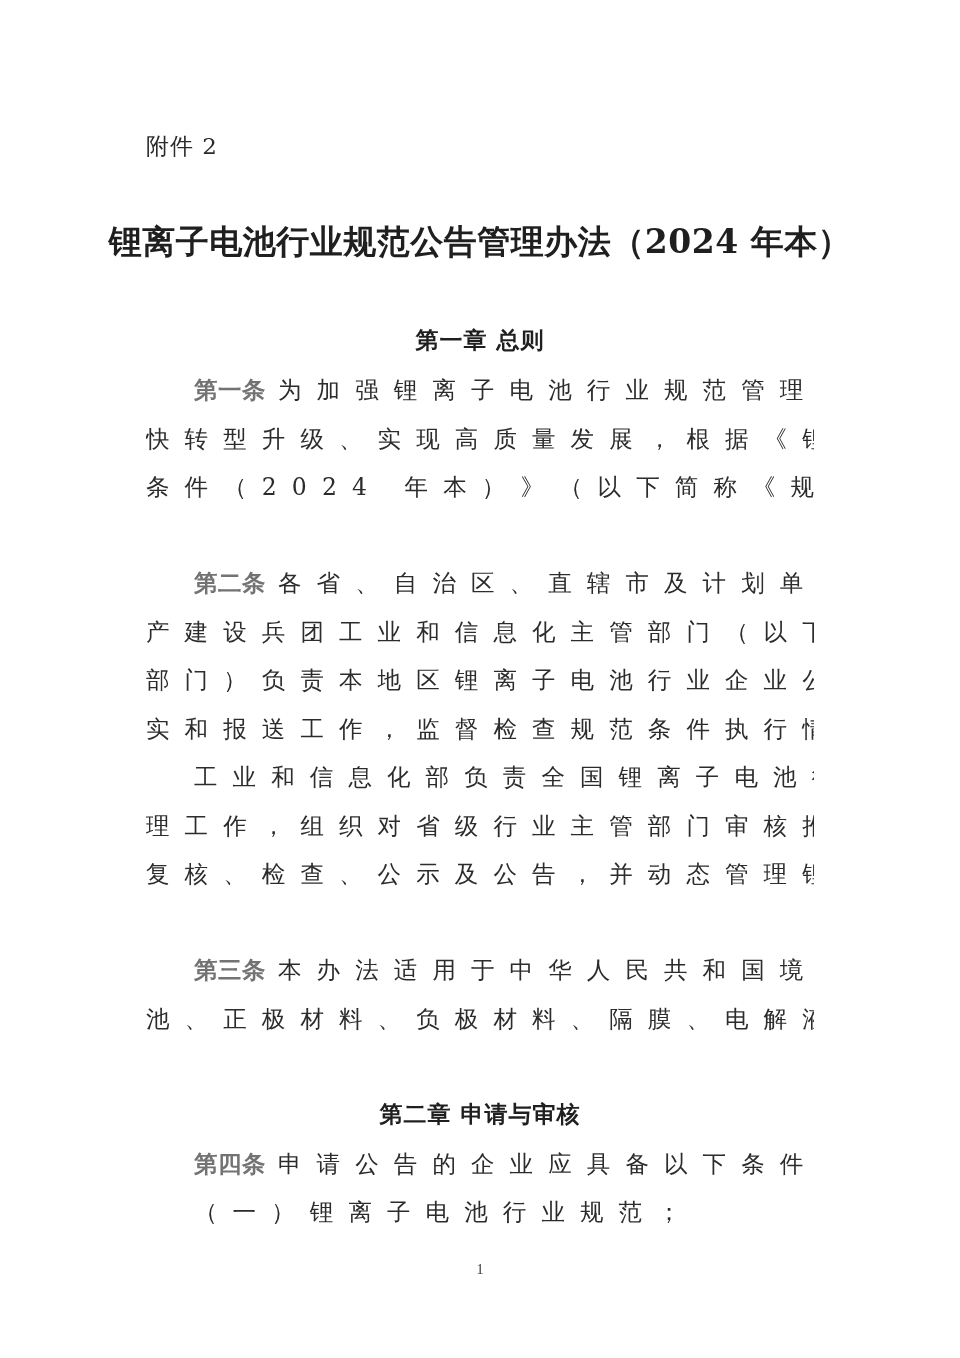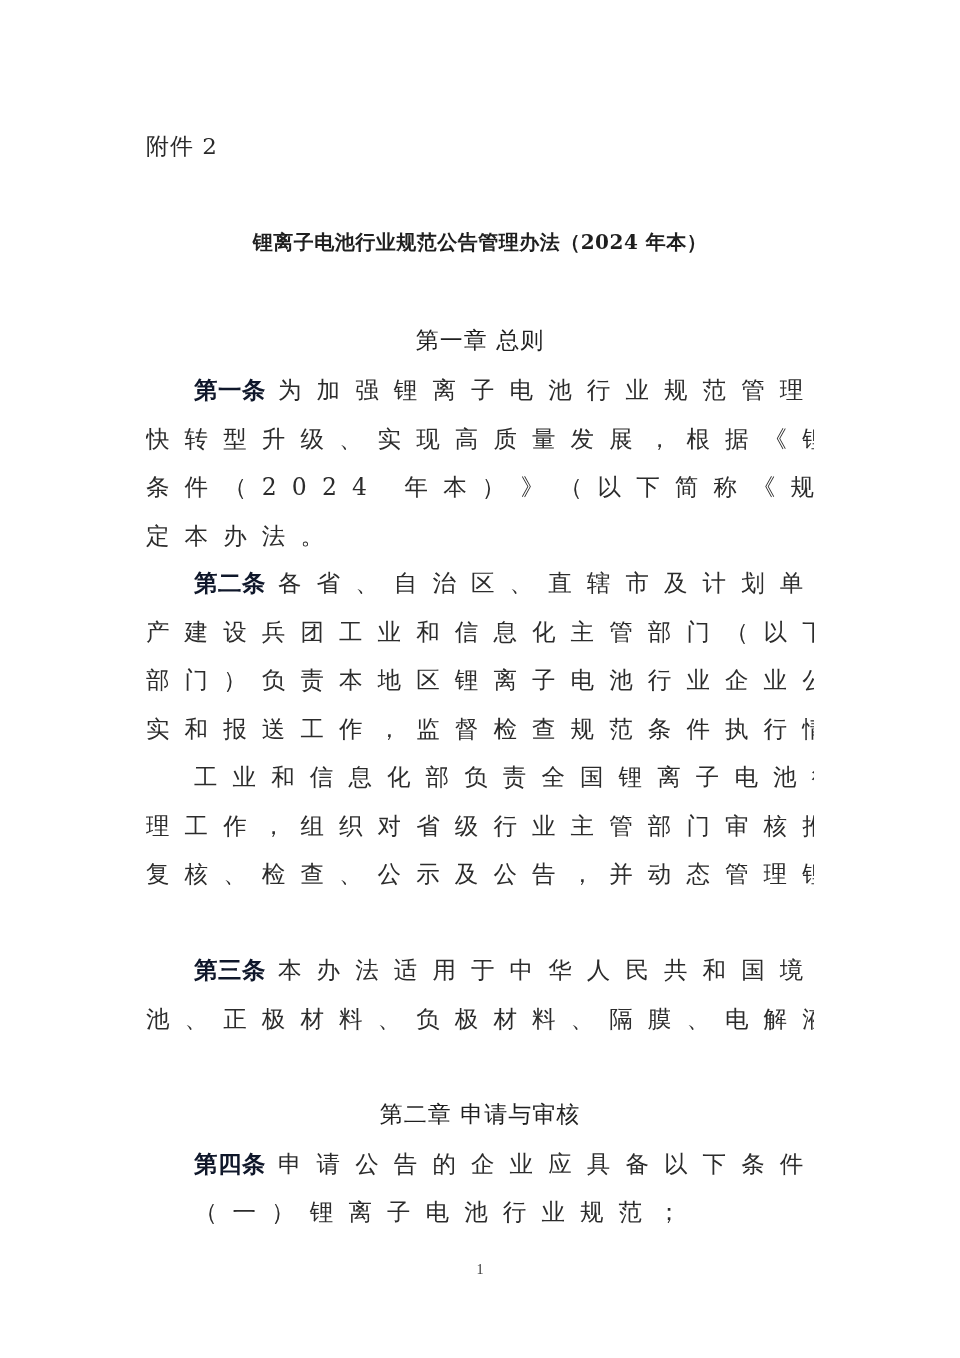--- a/index.html
+++ b/index.html
@@ -30,33 +30,33 @@
     line-height: 36px;
     letter-spacing: 1px;
     color: #2a2a2a;
   }
   .doc-title {
     position: absolute;
     left: 0;
     width: 960px;
     top: 222px;
     text-align: center;
-    font-size: 20px;
+    font-size: 33px;
     line-height: 40px;
     font-weight: bold;
     color: #1f1f1f;
     letter-spacing: 0.5px;
   }
   .chapter-heading {
     position: absolute;
     left: 0;
     width: 960px;
     text-align: center;
     font-family: "DejaVu Sans", "Liberation Sans", sans-serif;
-    font-weight: normal;
+    font-weight: bold;
     font-size: 23px;
     line-height: 36px;
     color: #1f1f1f;
     letter-spacing: 1px;
   }
   .chapter-1 { top: 322px; }
   .chapter-2 { top: 1096px; text-align: center; }
 
   .para {
     position: absolute;
@@ -72,21 +72,21 @@
   }
   .para .line {
     display: block;
     white-space: nowrap;
     overflow: hidden;
   }
   .indent { padding-left: 48px; }
   .article-label {
     font-family: "DejaVu Sans", "Liberation Sans", sans-serif;
     font-weight: bold;
-    color: #0f172a;
+    color: #737373;
     letter-spacing: 0.5px;
     margin-right: 12px;
   }
   .p1 { top: 366px; }
   .p2 { top: 559px; }
   .p3 { top: 753px; }
   .p4 { top: 946px; }
   .p5 { top: 1140px; }
   .p6 { top: 1188px; }
 
@@ -109,21 +109,20 @@
   <div class="attachment-label">附件 2</div>
 
   <div class="doc-title">锂离子电池行业规范公告管理办法（2024 年本）</div>
 
   <div class="chapter-heading chapter-1">第一章  总则</div>
 
   <div class="para p1">
     <span class="line indent"><span class="article-label">第一条</span><span>为加强锂离子电池行业规范管理，引导产业加</span></span>
     <span class="line">快转型升级、实现高质量发展，根据《锂离子电池行业规范</span>
     <span class="line">条件（2024 年本）》（以下简称《规范条件》）有关规定，制</span>
-    <span class="line">定本办法。</span>
   </div>
 
   <div class="para p2">
     <span class="line indent"><span class="article-label">第二条</span><span>各省、自治区、直辖市及计划单列市、新疆生</span></span>
     <span class="line">产建设兵团工业和信息化主管部门（以下简称省级行业主管</span>
     <span class="line">部门）负责本地区锂离子电池行业企业公告申请的受理、核</span>
     <span class="line">实和报送工作，监督检查规范条件执行情况。</span>
   </div>
 
   <div class="para p3">

